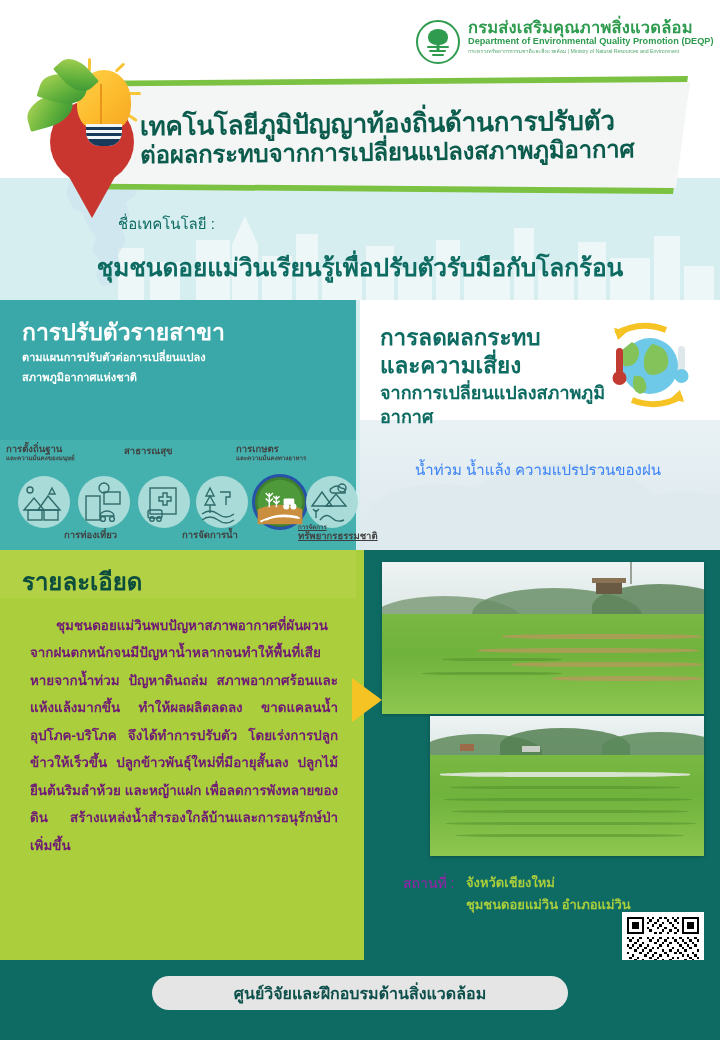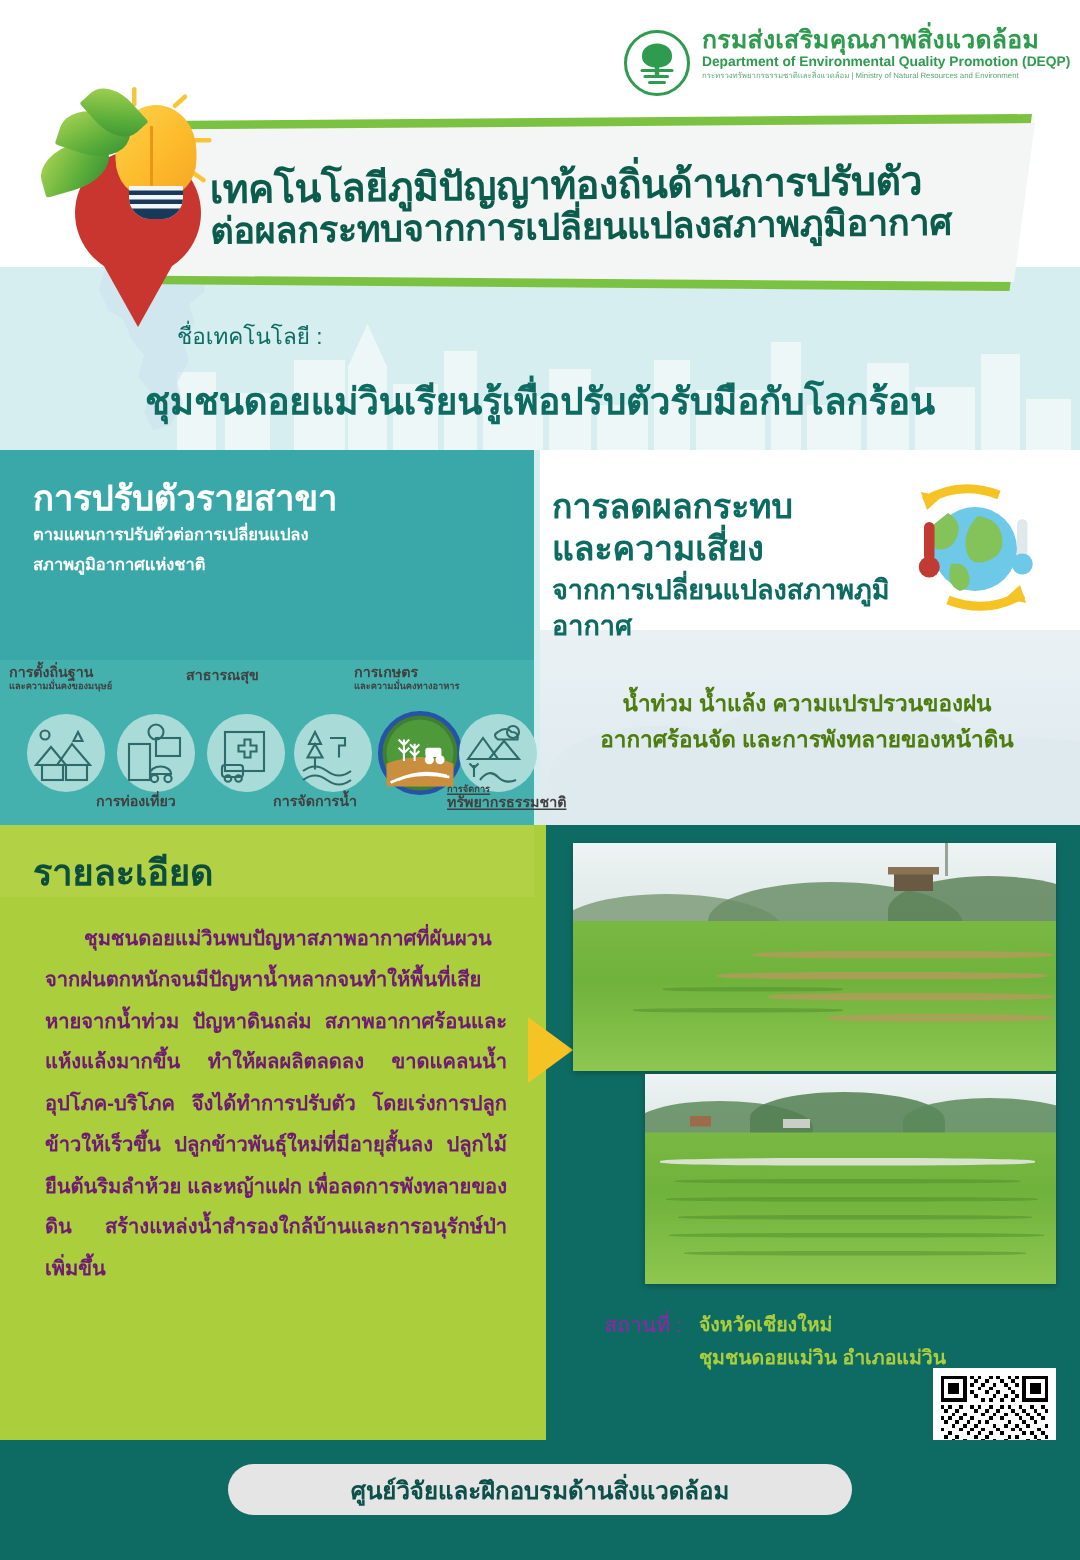--- a/index.html
+++ b/index.html
@@ -99,26 +99,26 @@
   .pl-title .t2 { font-size:11px; font-weight:bold; color:#ffffff; line-height:1.42; margin-top:4px; }
 
   .icons-row { position:absolute; left:6px; top:144px; width:344px; height:102px; }
   .ic { position:absolute; width:52px; height:52px; border-radius:50%; background:#a9dbd8; }
   .ic.hl { background:#3f7f2f; border:3px solid #2652a8; }
   .ic svg { position:absolute; inset:0; width:100%; height:100%; }
   .ic-lbl { position:absolute; text-align:left; color:#404040; font-weight:bold; line-height:1.12; }
   .ic-lbl .big { font-size:9.5px; display:block; }
   .ic-lbl .small { font-size:6.2px; display:block; font-weight:bold; }
 
-  .pr-title { position:absolute; left:368px; top:24px; width:250px; }
+  .pr-title { position:absolute; left:380px; top:24px; width:250px; }
   .pr-title .t1 { font-size:22.5px; font-weight:bold; color:#0d6b62; line-height:1.25; }
   .pr-title .t2 { font-size:18px; font-weight:bold; color:#0d6b62; line-height:1.3; margin-top:2px; }
   .globe-ic { position:absolute; right:14px; top:18px; width:112px; height:96px; }
   .pr-body { position:absolute; left:356px; top:158px; width:364px; text-align:center; }
-  .pr-body div { font-size:15px; font-weight:bold; color:#4d7c0f; line-height:1.62; }
+  .pr-body div { font-size:15px; font-weight:normal; color:#3b82f6; line-height:1.62; }
 
   
   .details { position:absolute; left:0; top:550px; width:360px; height:410px; background:#aace3c; }
   .details-head { position:absolute; left:0; top:550px; width:360px; height:48px; background:#b2d144; }
   .det-title { position:absolute; left:22px; top:562px; font-size:24px; font-weight:bold; color:#0d4d3e; }
   .det-body { position:absolute; left:30px; top:612px; width:308px; }
   .det-body p { font-size:13.4px; font-weight:bold; color:#701a75; line-height:2.05; text-align:justify; text-indent:26px; }
 
   .arrow-yellow { position:absolute; left:352px; top:678px; width:0; height:0;
     border-top:22px solid transparent; border-bottom:22px solid transparent; border-left:30px solid #f6c324; }
@@ -377,21 +377,20 @@
       <path d="M58 26 q14 2 16 14 q2 12 -10 16 q-12 4 -14 -8 q-2 -12 8 -22 z" fill="#83c35a"></path>
       <path d="M40 58 q10 -2 12 8 q2 8 -6 10 q-10 -4 -6 -18 z" fill="#83c35a"></path>
       <rect x="22" y="30" width="7" height="26" rx="3.5" fill="#c13b32"></rect>
       <circle cx="25.5" cy="60" r="7" fill="#c13b32"></circle>
       <rect x="84" y="28" width="7" height="26" rx="3.5" fill="#dfe9ec"></rect>
       <circle cx="87.5" cy="58" r="7" fill="#6ec8e8"></circle>
     </svg>
 
     <div class="pr-body">
       <div>น้ำท่วม น้ำแล้ง ความแปรปรวนของฝน</div>
-      <div>อากาศร้อนจัด และการพังทลายของหน้าดิน</div>
     </div>
   </div>
 
   <div class="right-teal"></div>
   <div class="details"></div>
   <div class="details-head"></div>
   <div class="lime-strip"></div>
   <div class="det-title">รายละเอียด</div>
   <div class="det-body">
     <p>ชุมชนดอยแม่วินพบปัญหาสภาพอากาศที่ผันผวนจากฝนตกหนักจนมีปัญหาน้ำหลากจนทำให้พื้นที่เสียหายจากน้ำท่วม ปัญหาดินถล่ม สภาพอากาศร้อนและแห้งแล้งมากขึ้น ทำให้ผลผลิตลดลง ขาดแคลนน้ำอุปโภค-บริโภค จึงได้ทำการปรับตัว โดยเร่งการปลูกข้าวให้เร็วขึ้น ปลูกข้าวพันธุ์ใหม่ที่มีอายุสั้นลง ปลูกไม้ยืนต้นริมลำห้วย และหญ้าแฝก เพื่อลดการพังทลายของดิน สร้างแหล่งน้ำสำรองใกล้บ้านและการอนุรักษ์ป่าเพิ่มขึ้น</p>

